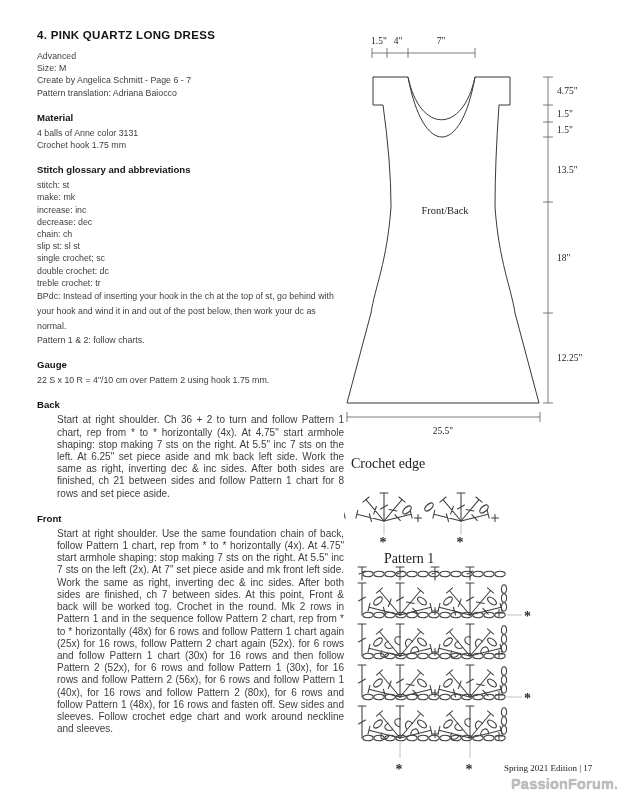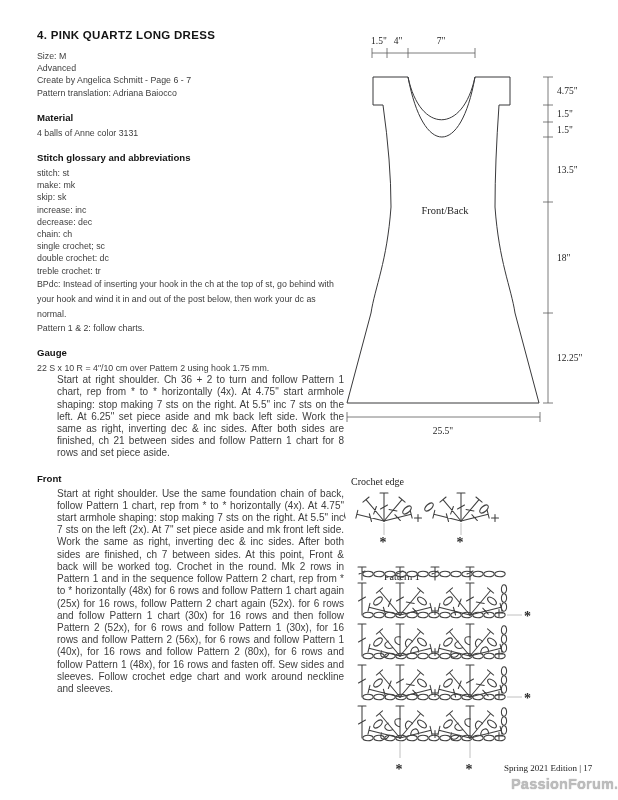--- a/index.html
+++ b/index.html
@@ -7,21 +7,21 @@
         font-family:"Liberation Sans",sans-serif;}
   
   .col-left{position:absolute;left:37px;top:29px;width:307px;color:#3d3d3d;}
   .title{font-size:11.5px;font-weight:bold;color:#141414;letter-spacing:.3px;margin:0 0 9px 0;}
   .bline{font-size:8.8px;line-height:12.2px;}
   .hsec{font-size:9.6px;line-height:12px;font-weight:bold;color:#141414;margin:13px 0 3px 0;}
   .para{font-size:10px;line-height:12.2px;text-align:justify;margin-left:20px;}
   .plain{font-size:8.8px;line-height:15px;}
   
   .abs{position:absolute;}
-  .serif-h{position:absolute;font-family:"Liberation Serif",serif;font-size:10px;color:#1c1c1c;margin-top:20px;}
+  .serif-h{position:absolute;font-family:"Liberation Serif",serif;font-size:14px;color:#1c1c1c;}
   svg{display:block;}
   .dressln{stroke:#39393b;stroke-width:1;fill:none;}
   .meas{stroke:#5a5a5a;stroke-width:.8;fill:none;}
   .dlabel{font-family:"Liberation Serif",serif;font-size:9.5px;fill:#1d1d1d;}
   .sym{stroke:#3f3f3f;stroke-width:1.05;fill:none;stroke-linecap:round;}
   .thin{stroke:#b0b0b0;stroke-width:.8;fill:none;}
   .astTxt{font-family:"Liberation Serif",serif;font-size:14px;font-weight:bold;fill:#2b2b2b;}
   
   .edition{position:absolute;left:504px;top:763px;font-family:"Liberation Serif",serif;
            font-size:9px;color:#232323;}
@@ -125,44 +125,46 @@
       <use href="#chv" transform="translate(152,-26)"></use>
       <use href="#plus" transform="translate(147,-2)"></use>
     </g>
   </defs>
 </svg>
 
 <div class="page">
 
   <div class="col-left">
     <div class="title">4. PINK QUARTZ LONG DRESS</div>
+    <div class="bline">Advanced</div>
     <div class="bline">Size: M</div>
-    <div class="bline">Advanced</div>
     <div class="bline">Create by Angelica Schmitt  -  Page 6 - 7</div>
     <div class="bline">Pattern translation: Adriana Baiocco</div>
 
     <div class="hsec">Material</div>
     <div class="bline">4 balls of Anne color 3131</div>
+    <div class="bline">Crochet hook 1.75 mm</div>
 
     <div class="hsec">Stitch glossary and abbreviations</div>
     <div class="bline">stitch: st</div>
     <div class="bline">make: mk</div>
-    <div class="bline">skip: sk</div>
     <div class="bline">increase: inc</div>
     <div class="bline">decrease: dec</div>
     <div class="bline">chain: ch</div>
+    <div class="bline">slip st: sl st</div>
     <div class="bline">single crochet; sc</div>
     <div class="bline">double crochet: dc</div>
     <div class="bline">treble crochet: tr</div>
     <div class="plain">BPdc: Instead of inserting your hook in the ch at the top of st, go behind with your hook and wind it in and out of the post below, then work your dc as normal.</div>
     <div class="bline">Pattern 1 &amp; 2: follow charts.</div>
 
     <div class="hsec">Gauge</div>
     <div class="bline">22 S x 10 R = 4"/10 cm over Pattern 2 using hook 1.75 mm.</div>
 
+    <div class="hsec">Back</div>
     <div class="para">Start at right shoulder. Ch 36 + 2 to turn and follow Pattern 1 chart, rep from * to * horizontally (4x). At 4.75" start armhole shaping: stop making 7 sts on the right.  At 5.5" inc 7 sts on the left. At 6.25" set piece aside and mk back left side. Work the same as right, inverting dec &amp; inc sides. After both sides are finished, ch 21 between sides and follow Pattern 1 chart for 8 rows and set piece aside.</div>
 
     <div class="hsec">Front</div>
     <div class="para">Start at right shoulder. Use the same foundation chain of back, follow Pattern 1 chart, rep from * to * horizontally (4x). At  4.75" start armhole shaping: stop making 7 sts on the right.  At 5.5" inc 7 sts on the left (2x).  At 7" set piece aside and mk front left side. Work the same as right, inverting dec &amp; inc sides. After both sides are finished, ch 7 between sides. At this point, Front &amp; back will be worked tog. Crochet in the round. Mk 2 rows in Pattern 1 and in the sequence follow Pattern 2 chart, rep from * to * horizontally (48x) for 6 rows and follow Pattern 1 chart again (25x) for 16 rows, follow Pattern 2 chart again (52x). for 6 rows and follow Pattern 1 chart (30x) for 16 rows and then follow Pattern 2 (52x), for 6 rows and follow Pattern 1 (30x), for 16 rows and follow Pattern 2 (56x), for 6 rows and follow Pattern 1 (40x), for 16 rows and follow Pattern 2 (80x), for 6 rows and follow Pattern 1 (48x), for 16 rows and fasten off. Sew sides and sleeves. Follow crochet edge chart and work around neckline and sleeves.</div>
   </div>
 
   <svg class="abs" style="left:345px;top:22px" width="272" height="425" viewBox="0 0 272 425">
 
     <g>
       <path class="dressln" d="M28,55 L63,55 C75,112 118,112 130,55 L165,55 L165,83 L154,83 Q150,140 150,185 C154,240 166,265 170,291 L194,381 L2,381 L26,291 C30,265 42,240 46,185 Q46,140 38,83 L28,83 Z"></path>

